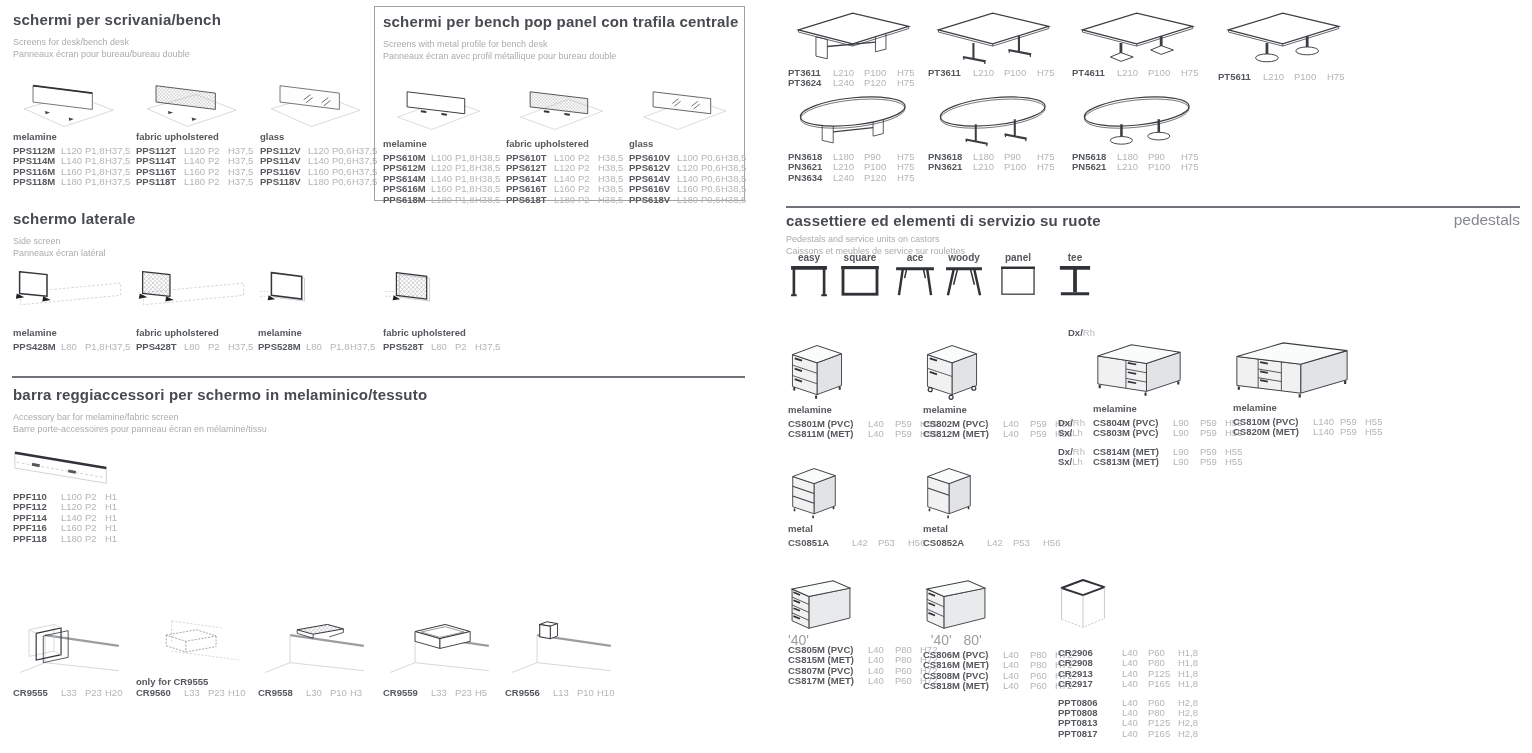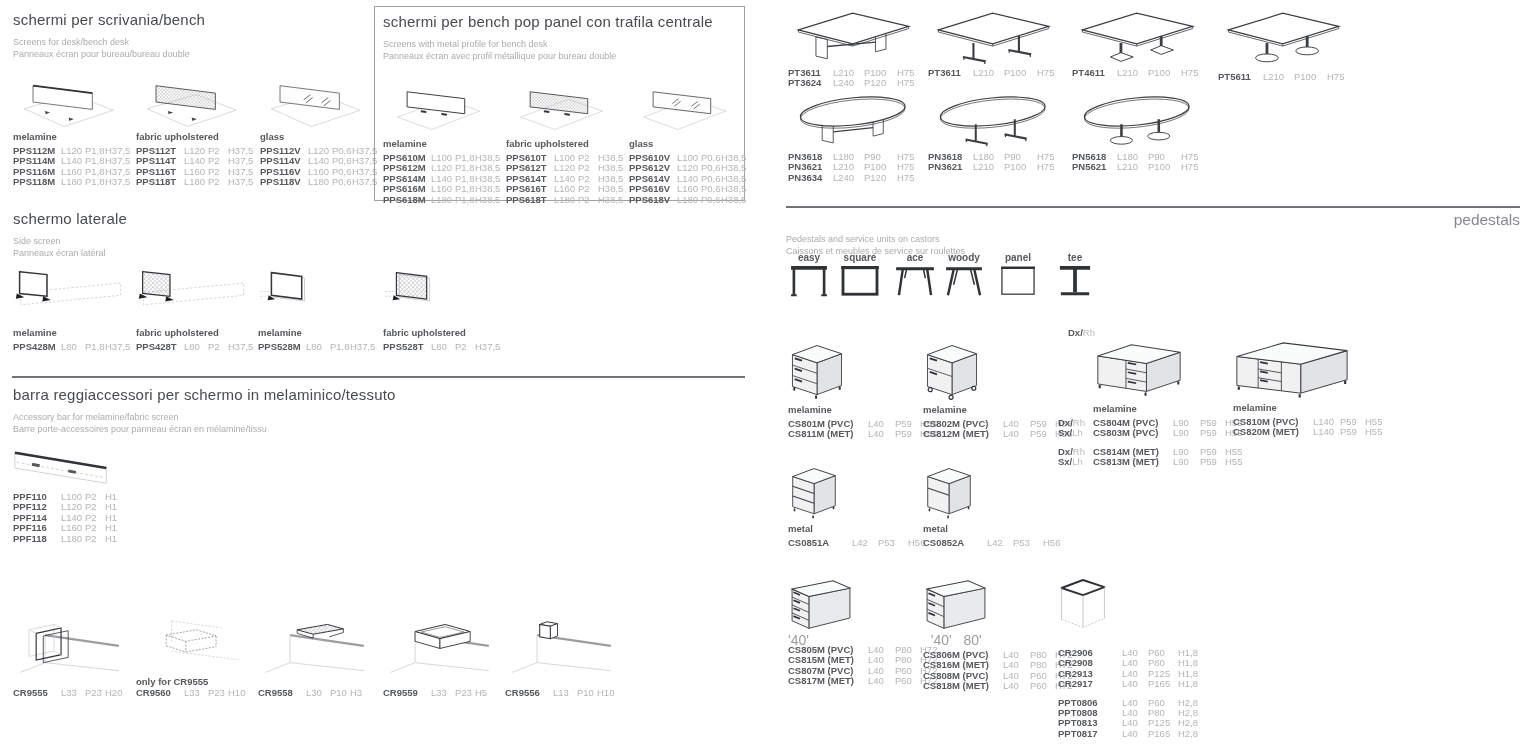--- a/index.html
+++ b/index.html
@@ -1,19 +1,19 @@
 <!DOCTYPE html>
 <html><head>
 <meta charset="utf-8">
 <style>
   html,body{margin:0;padding:0;background:#fff}
   #canvas{position:relative;width:1532px;height:753px;background:#fff;overflow:hidden;
           font-family:"Liberation Sans",sans-serif;color:#55585d}
   .abs{position:absolute}
-  .sec-title{font-size:15px;font-weight:400;color:#474a50;letter-spacing:.2px;white-space:nowrap}
+  .sec-title{font-size:15px;font-weight:700;color:#474a50;letter-spacing:.2px;white-space:nowrap}
   .sub{font-size:9px;color:#aaacaf;line-height:11.5px;white-space:nowrap}
   .mat{font-size:9.5px;font-weight:700;color:#55585d;margin:3px 0 4px 0;white-space:nowrap}
   .prow{display:flex;align-items:baseline;font-size:9.5px;line-height:10.4px;white-space:nowrap}
   .prow .c{font-weight:700;color:#55585d;flex:none}
   .prow .d{color:#b3b5b8;flex:none}
   .pre{flex:none;width:35px;font-size:9.5px}
   .pre b{color:#55585d;font-weight:700}
   .pre i{color:#b9bbbe;font-style:normal}
   .ca .c{width:48px}.ca .d1{width:24px}.ca .d2{width:20px}.ca .d3{width:27px}
   .cb .c{width:45px}.cb .d1{width:31px}.cb .d2{width:33px}.cb .d3{width:26px}
@@ -790,20 +790,21 @@
       <div class="prow">
         <span class="c">PN5621</span>
         <span class="d d1">L210</span>
         <span class="d d2">P100</span>
         <span class="d d3">H75</span>
       </div>
       </div>
   </div>
 
   <div class="abs hr" style="left:786px;top:206px;width:734px"></div>
+  <div class="abs sec-title" style="left:786px;top:212px">cassettiere ed elementi di servizio su ruote</div>
   <div class="abs corner-label" style="left:1300px;top:211px;width:220px">pedestals</div>
   <div class="abs" style="left:786px;top:234px">
     <div class="sub">Pedestals and service units on castors</div>
     <div class="sub">Caissons et meubles de service sur roulettes</div>
   </div>
 
   <div class="abs icol" style="left:788px;top:252px;width:42px">
     <div>easy</div>
     <svg class="draw" width="40" height="34" viewBox="0 0 42 36" style="margin:1px auto 0">
         <use href="#ic-easy"></use>

